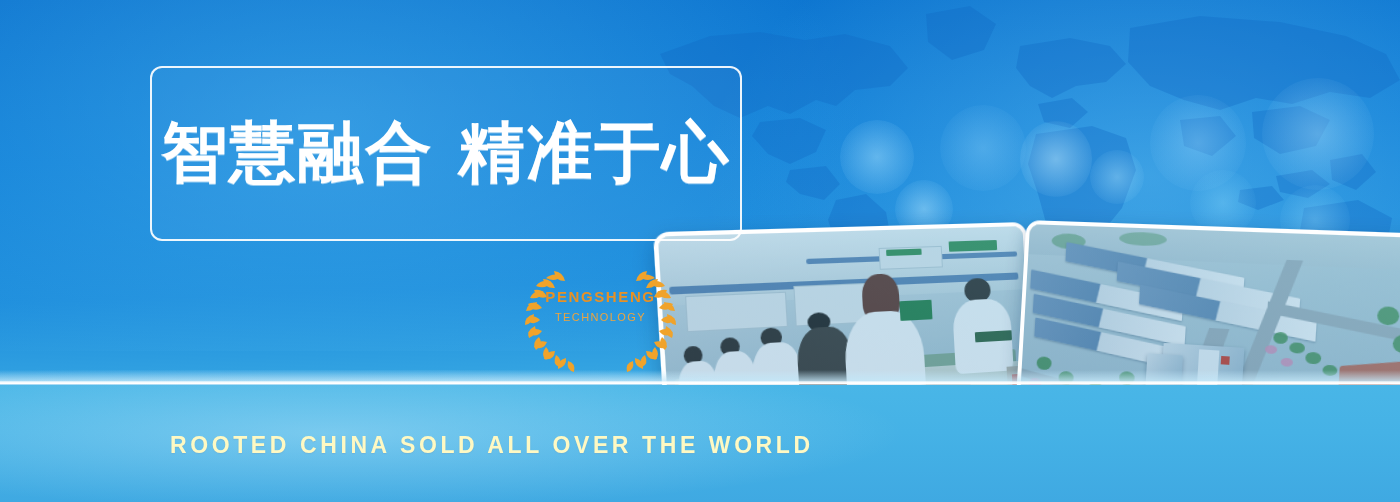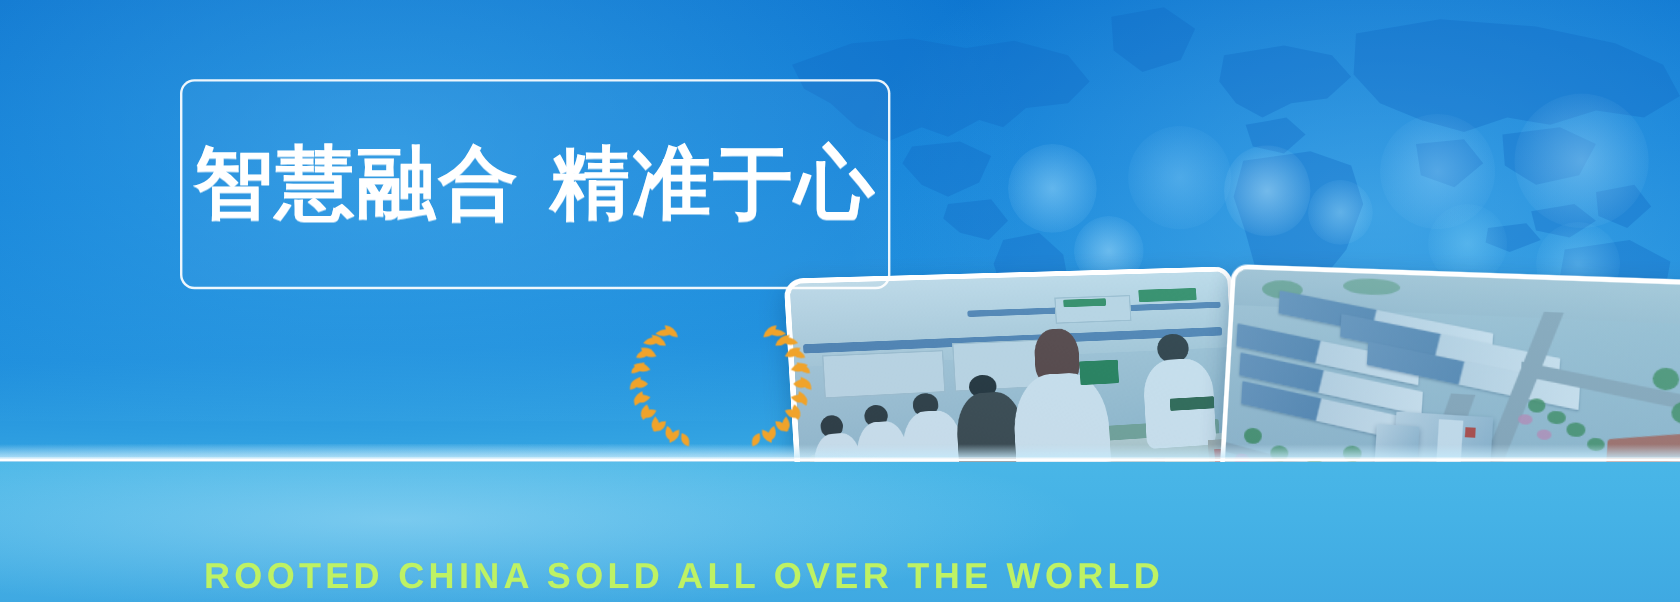--- a/index.html
+++ b/index.html
@@ -151,23 +151,23 @@
   
   .tagline-cn{
     position:absolute; left:170px; top:396px;
     font-size:30px; font-weight:bold; letter-spacing:3px;
     color:#dff1fb;
     font-family:"DejaVu Sans","Liberation Sans",sans-serif;
     text-shadow:1px 1px 0 rgba(255,255,255,.85), -1px -1px 0 rgba(120,180,215,.6);
     white-space:nowrap;
   }
   .tagline-en{
-    position:absolute; left:170px; top:464px;
-    font-size:30px; font-weight:bold; letter-spacing:3.6px;
-    color:#bef264;
+    position:absolute; left:170px; top:432px;
+    font-size:23px; font-weight:bold; letter-spacing:3.6px;
+    color:#fef9c3;
     font-family:"Liberation Sans",sans-serif;
     text-shadow:0 1px 1px rgba(110,170,205,.55);
     white-space:nowrap;
   }
 </style>
 </head>
 <body>
 
 <div id="banner">
 
@@ -404,17 +404,21 @@
           <path d="M29,35 q-4,-9 -13,-7 q3,10 13,7 Z"></path>
           <path d="M24,46 q-6,-8 -14,-4 q5,9 14,4 Z"></path>
           <path d="M22,58 q-7,-7 -14,-1 q7,8 14,1 Z"></path>
           <path d="M24,69 q-8,-5 -14,2 q8,6 14,-2 Z"></path>
           <path d="M29,80 q-9,-3 -13,5 q9,4 13,-5 Z"></path>
           <path d="M37,89 q-9,0 -11,8 q10,2 11,-8 Z"></path>
           <path d="M48,96 q-9,2 -8,11 q9,-3 8,-11 Z"></path>
         </g>
       </g>
     </svg>
+    <div class="badge-text">
+      <div class="badge-name">PENGSHENG</div>
+      <div class="badge-sub">TECHNOLOGY</div>
+    </div>
   </div>
 
   <div class="tagline-en">ROOTED CHINA SOLD ALL OVER THE WORLD</div>
 
 </div>
 
 </body></html>

